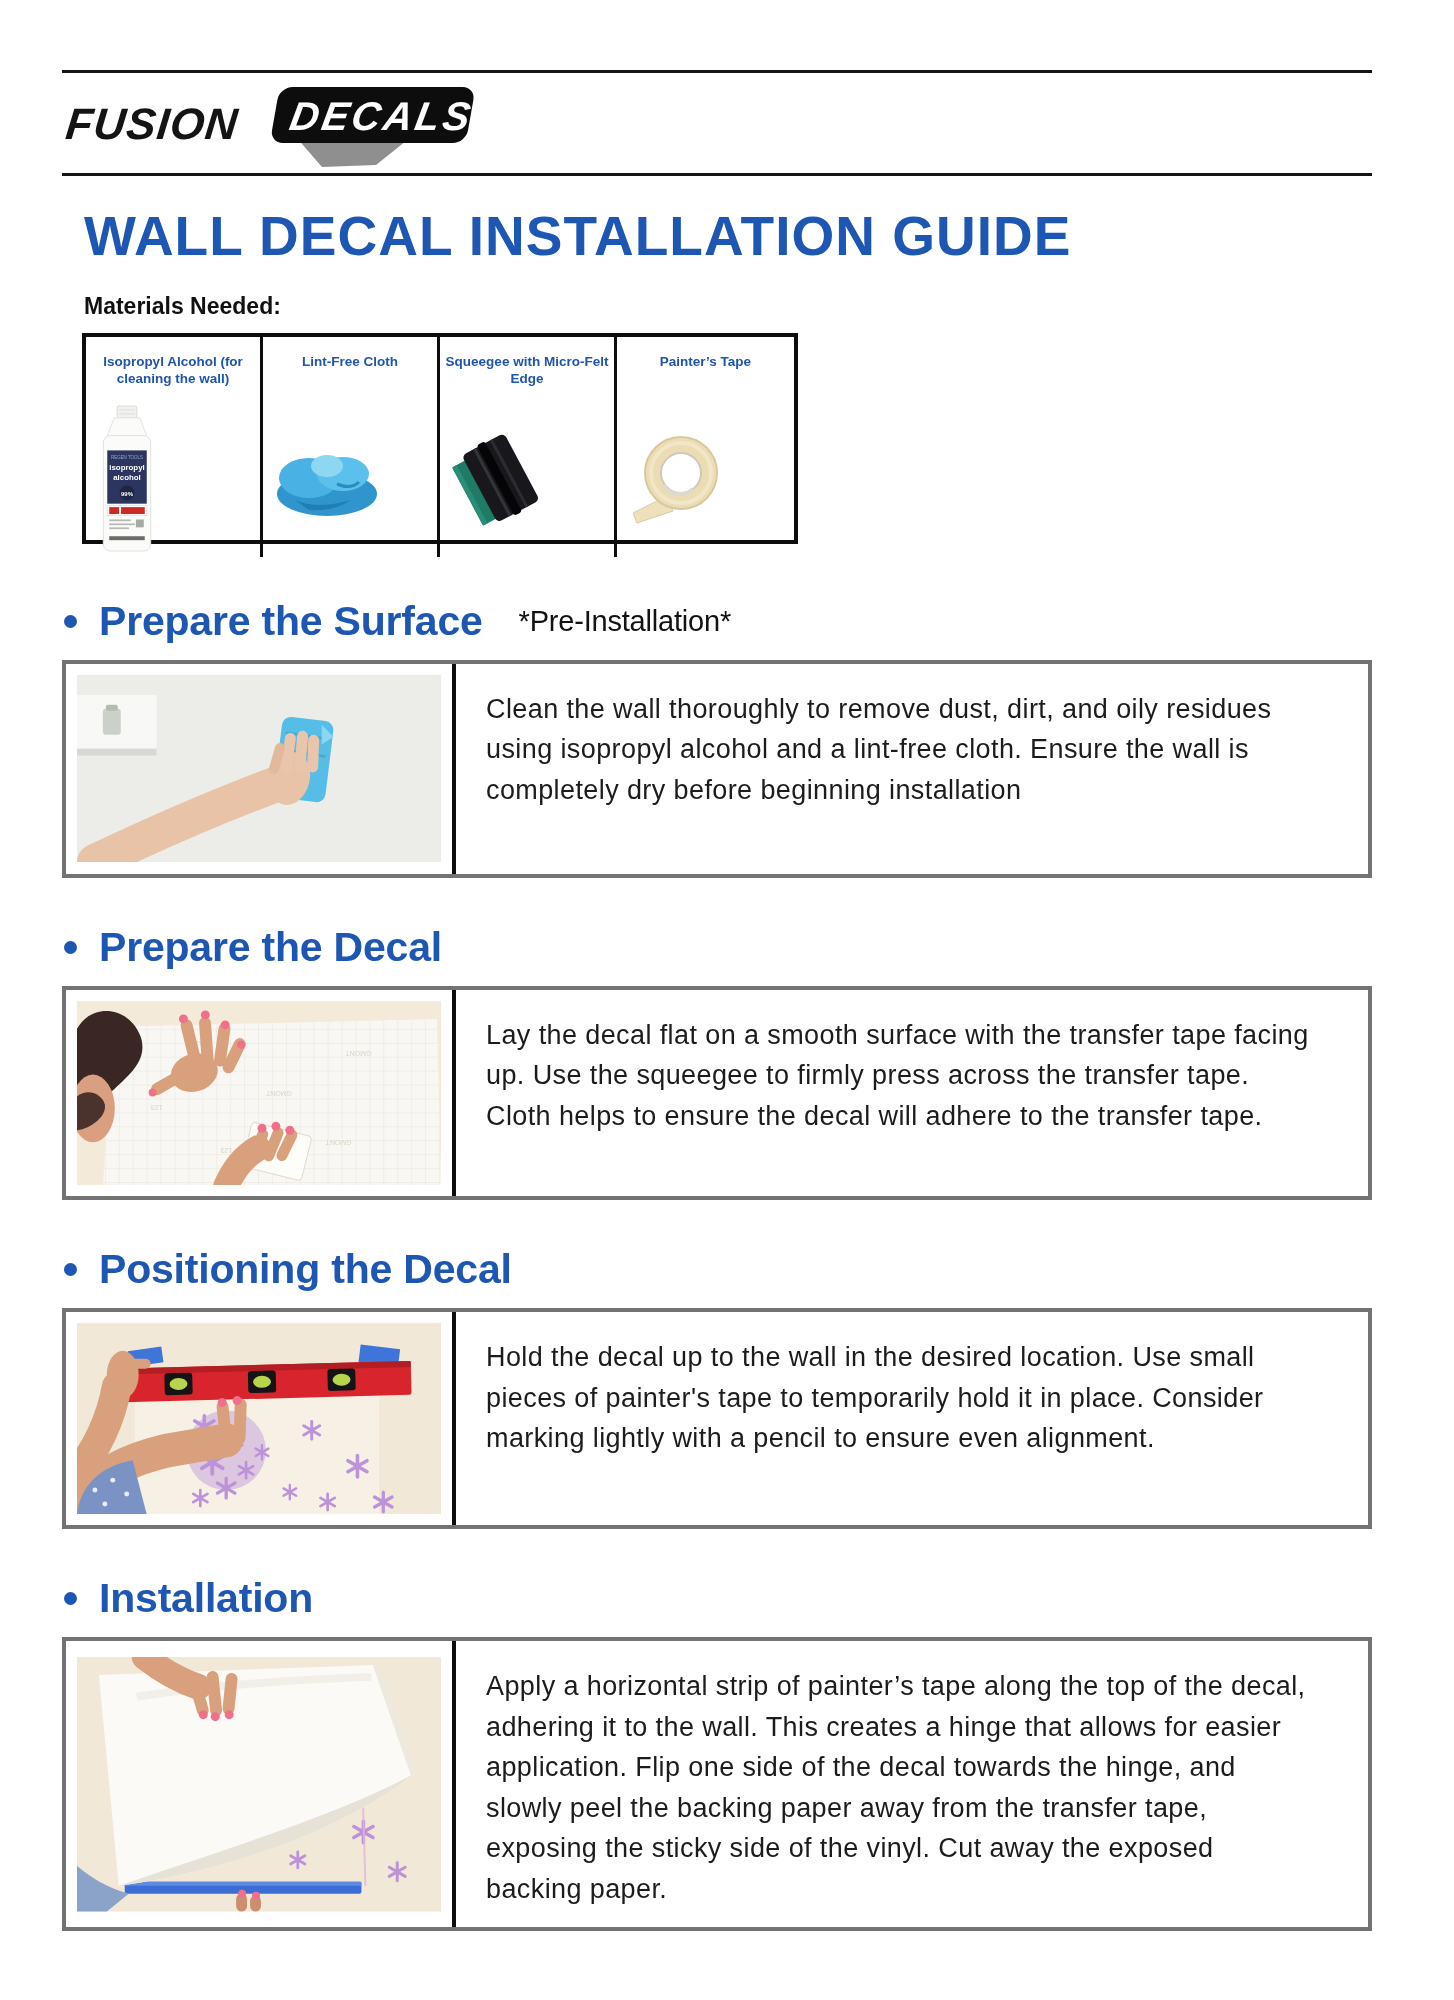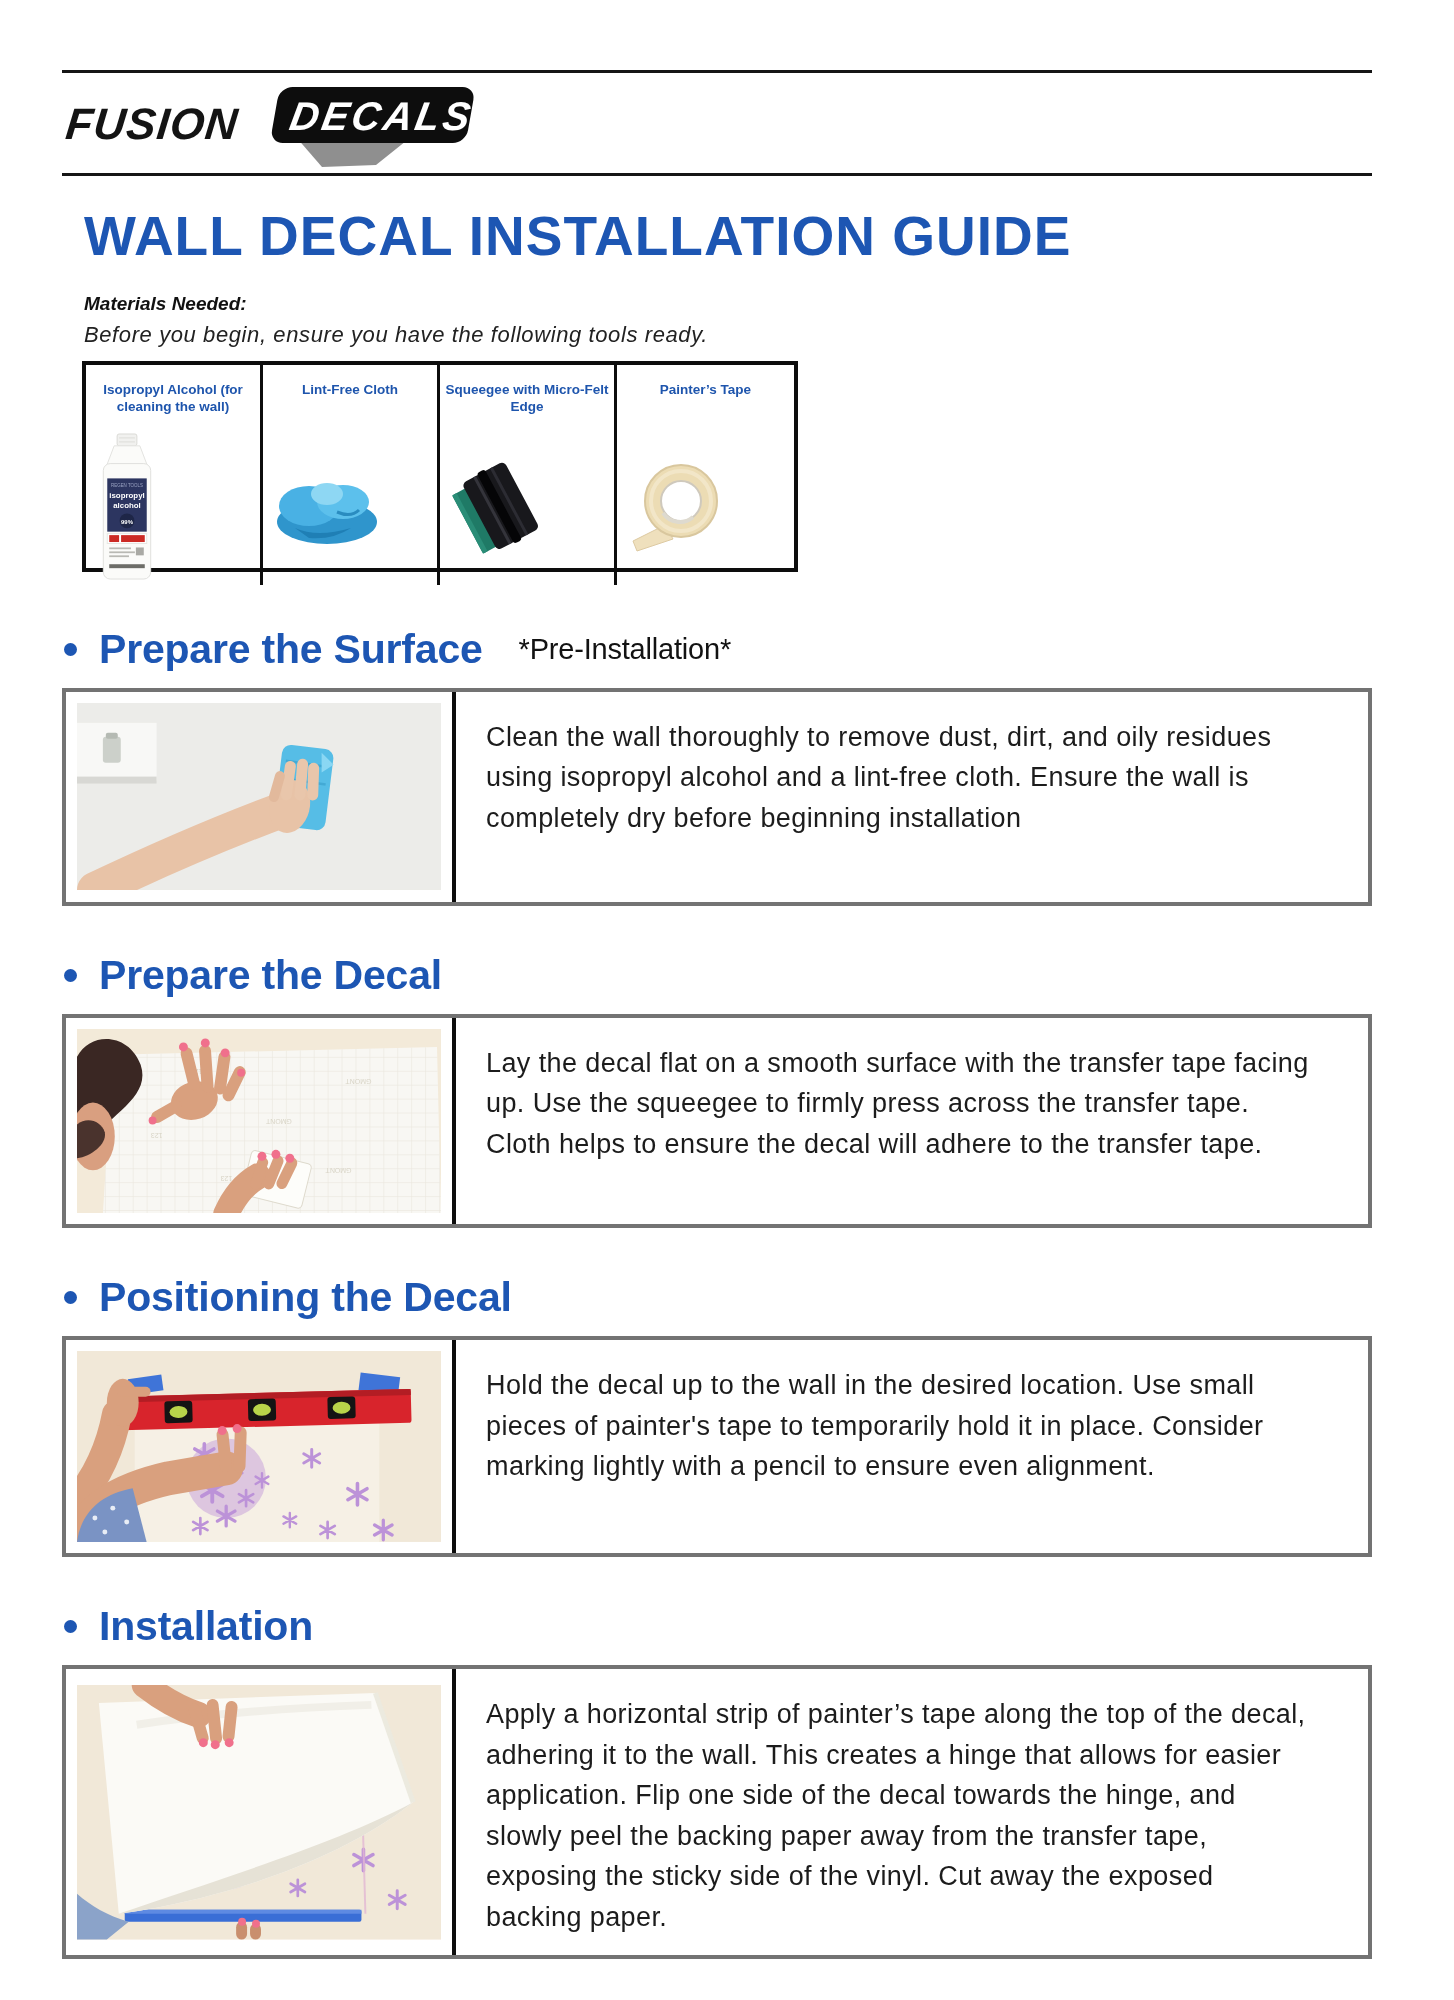--- a/index.html
+++ b/index.html
@@ -26,21 +26,21 @@
 
   
   .title-row { display:flex; align-items:flex-end; margin:30px 0 1px 2px; }
   .title-bar { width:10px; background:#111; margin-right:10px; }
   .page-title {
     color:#1d56b3; font-size:55px; font-weight:bold; letter-spacing:1px; line-height:1.1;
     white-space:nowrap;
   }
 
   
-  .mat-heading { margin:26px 0 0 22px; font-size:19px; font-weight:bold; color:#111;font-style:italic; }
+  .mat-heading { margin:26px 0 0 22px; font-size:23px; font-weight:bold; color:#111; }
   .mat-intro { margin:7px 0 0 22px; font-size:22px; font-style:italic; color:#222; letter-spacing:0.6px; }
   .mat-table {
     margin:13px 0 0 20px; width:716px; border:4px solid #0d0d0d;
     display:grid; grid-template-columns:repeat(4,1fr); height:211px; background:#fff;
   }
   .mat-cell { border-right:3px solid #0d0d0d; display:flex; flex-direction:column; padding:16px 4px 4px; }
   .mat-cell:last-child { border-right:none; }
   .mat-label {
     color:#1e55ad; font-weight:bold; font-size:13.5px; text-align:center; line-height:1.3;
     min-height:52px;
@@ -89,21 +89,20 @@
     </div>
 
     <hr class="rule rule-bottom">
 
     <div class="title-row">
       <div class="title-bar"></div>
       <div class="page-title">WALL DECAL INSTALLATION GUIDE</div>
     </div>
 
     <div class="mat-heading">Materials Needed:</div>
-    <div class="mat-intro">Before you begin, ensure you have the following tools ready.</div>
 
     <div class="mat-table">
 
       <div class="mat-cell">
         <div class="mat-label">Isopropyl Alcohol (for cleaning the wall)</div>
         <div class="mat-icon">
           <svg width="74" height="148" viewBox="0 0 74 150">
             <rect x="27" y="1" width="20" height="12" rx="2" fill="#f1f1ef" stroke="#d9d9d5"></rect>
             <line x1="29" y1="5" x2="45" y2="5" stroke="#dcdcd8"></line>
             <line x1="29" y1="9" x2="45" y2="9" stroke="#dcdcd8"></line>

